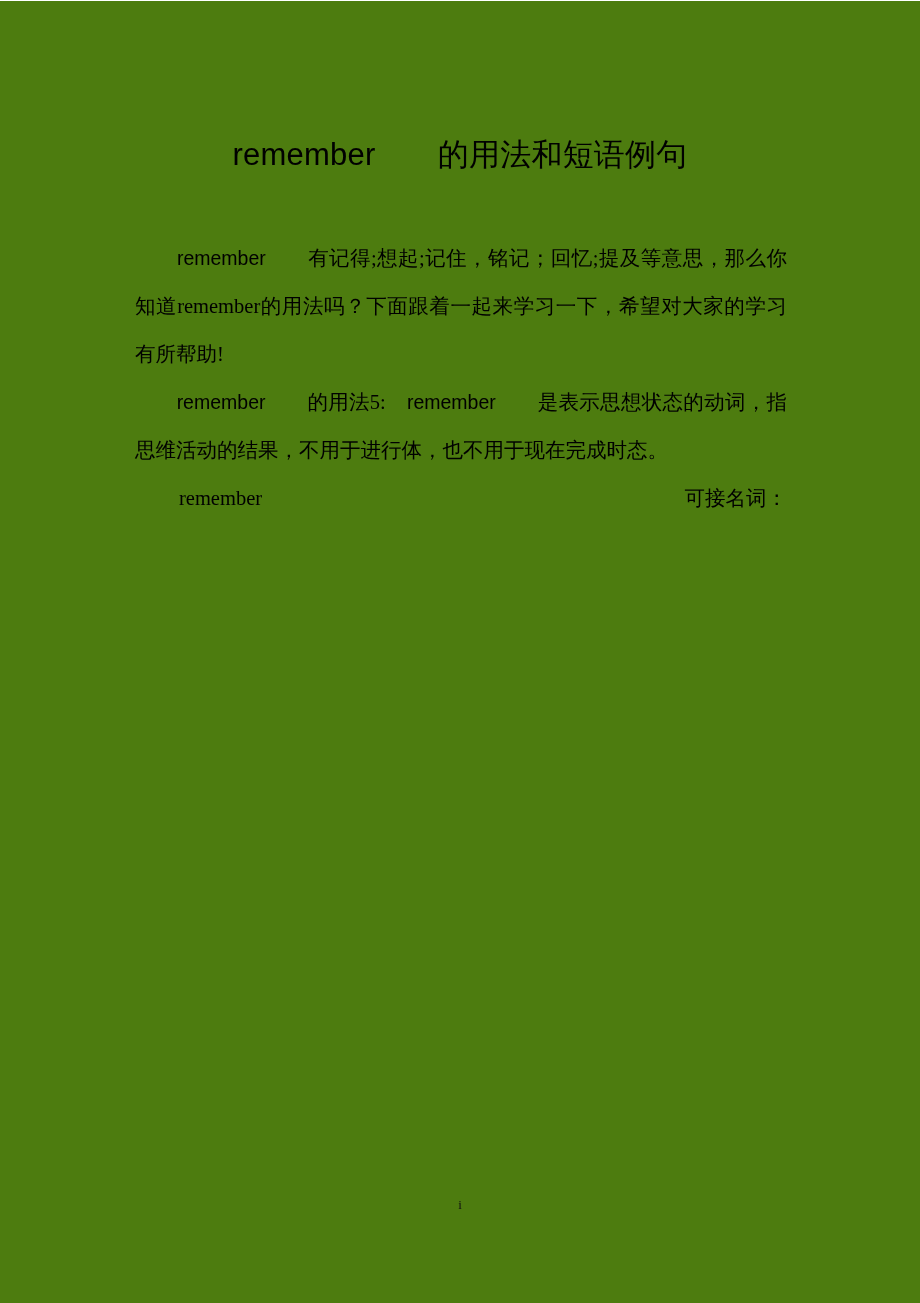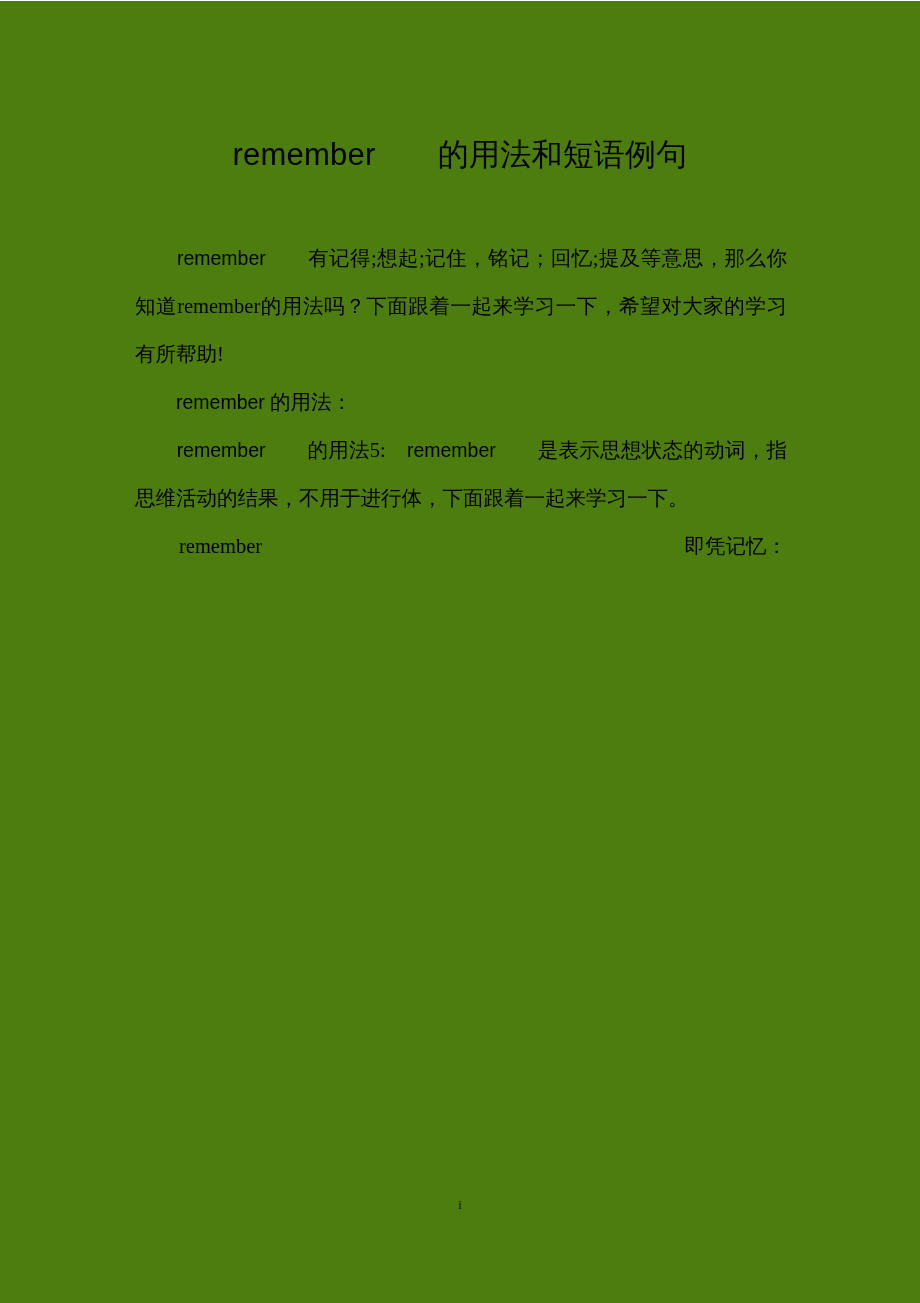--- a/index.html
+++ b/index.html
@@ -92,27 +92,26 @@
 <body>
 
 <div class="page">
 
   <div class="doc-title"><span class="en">remember</span><span class="gap">　　</span><span class="cn">的用法和短语例句</span></div>
 
   <div class="body-block">
 
     <p class="para">　　<span class="en">remember</span><span class="gap">　　</span><span class="cn">有记得;想起;记住，铭记；回忆;提及等意思，那么你知道remember的用法吗？下面跟着一起来学习一下，希望对大家的学习有所帮助!</span></p>
 
-    <p class="para">　　<span class="en">remember</span><span class="gap"> </span><span class="cn">的用法：</span></p>
 
 
 
 
 
-    <p class="para">　　<span class="en">remember</span><span class="gap">　　</span><span class="cn">的用法5:</span><span class="gap">　</span><span class="en">remember</span><span class="gap">　　</span><span class="cn">是表示思想状态的动词，指思维活动的结果，不用于进行体，下面跟着一起来学习一下。</span></p>
+    <p class="para">　　<span class="en">remember</span><span class="gap">　　</span><span class="cn">的用法5:</span><span class="gap">　</span><span class="en">remember</span><span class="gap">　　</span><span class="cn">是表示思想状态的动词，指思维活动的结果，不用于进行体，也不用于现在完成时态。</span></p>
 
-    <div class="spread"><span class="en" style="margin-left:44px">remember</span><span class="cn">即凭记忆：</span></div>
+    <div class="spread"><span class="en" style="margin-left:44px">remember</span><span class="cn">可接名词：</span></div>
 
   </div>
 
   <div class="footer-mark">i</div>
 
 </div>
 
 </body></html>

